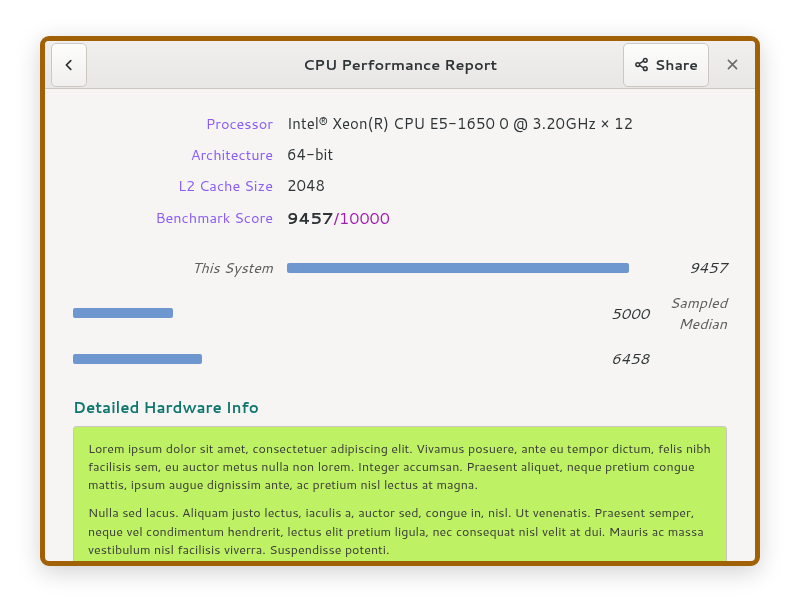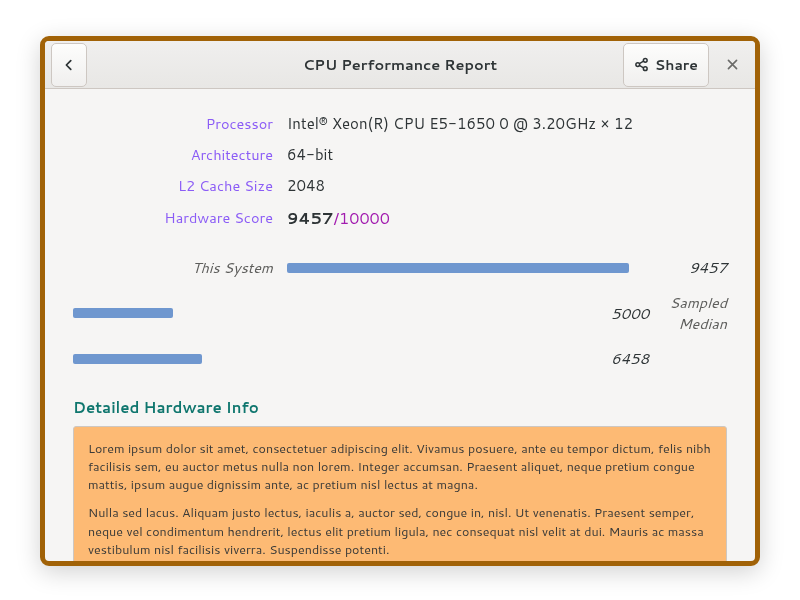--- a/index.html
+++ b/index.html
@@ -125,21 +125,21 @@
   }
   .bar-val { text-align: right; font-size: 15px; color: #2e3436; }
 
   .section-head {
     font-weight: 700;
     color: #0f766e;
     font-size: 15px;
     margin: 6px 0 8px 0;
   }
   .detail-box {
-    background: #fdba74;
+    background: #bef264;
     border: 1px solid #cdc7c2;
     border-radius: 3px;
     padding: 12px 14px;
     font-size: 12.5px;
     line-height: 1.45;
     color: #3b3b39;
   }
   .detail-box p { margin: 0 0 10px 0; }
   .detail-box p:last-child { margin-bottom: 0; }
 </style>
@@ -179,21 +179,21 @@
       <div class="kv-table">
         <div class="kv-label">Processor</div>
         <div class="kv-value">Intel® Xeon(R) CPU E5-1650 0 @ 3.20GHz × 12</div>
 
         <div class="kv-label">Architecture</div>
         <div class="kv-value">64-bit</div>
 
         <div class="kv-label">L2 Cache Size</div>
         <div class="kv-value">2048</div>
 
-        <div class="kv-label">Hardware Score</div>
+        <div class="kv-label">Benchmark Score</div>
         <div class="kv-value">
           <span class="score-strong">9457</span><span class="score-max">/10000</span>
         </div>
       </div>
 
       <div class="bars" id="bars">
           <div class="bar-label">This System</div>
           <div class="bar-track">
             <div class="bar-fill" style="width: 94.57%;"></div>
           </div>

